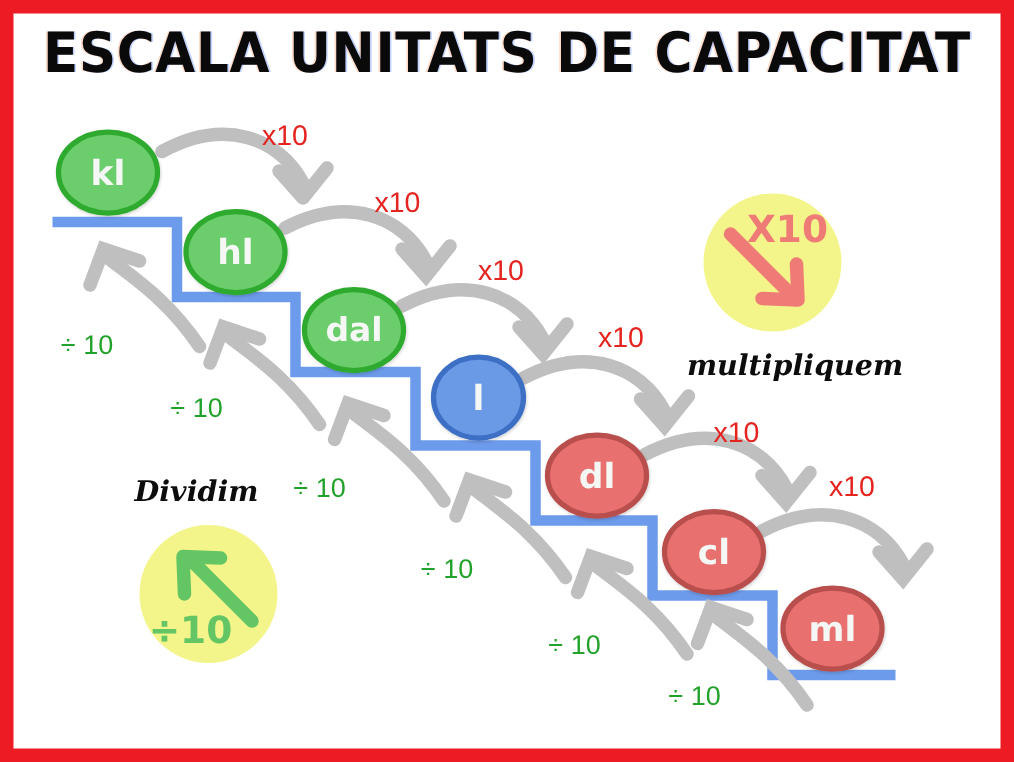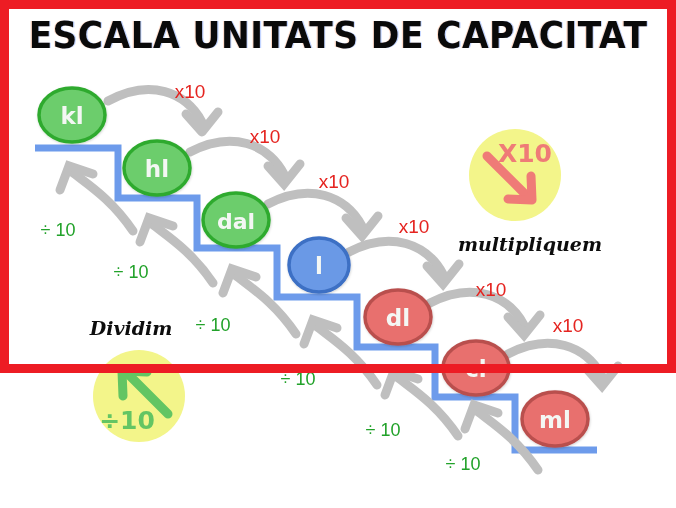--- a/index.html
+++ b/index.html
@@ -1,17 +1,17 @@
 <!DOCTYPE html>
 <html><head>
 <meta charset="utf-8">
 <style>
   html,body{margin:0;padding:0;background:#fff;}
   body{width:676px;height:508px;overflow:hidden;font-family:"Liberation Sans",sans-serif;}
-  #poster{position:relative;width:676px;height:373px;box-sizing:border-box;background:#ffffff;}
+  #poster{position:relative;width:676px;height:508px;box-sizing:border-box;background:#ffffff;}
   #frame{position:absolute;inset:0;border:9px solid #ed1c24;box-sizing:border-box;pointer-events:none;}
   #title{
     position:absolute;left:0;right:0;top:14px;text-align:center;
     font-family:"DejaVu Sans",sans-serif;font-weight:bold;font-size:37px;
     letter-spacing:0.5px;color:#0a0a0a;white-space:nowrap;
     transform:scaleX(0.93);
     text-shadow:1.2px 0 0 rgba(120,160,255,.45), -1.2px 0 0 rgba(255,140,80,.30);
   }
   svg#canvas{position:absolute;left:0;top:0;width:676px;height:508px;}
   .bub-text{

